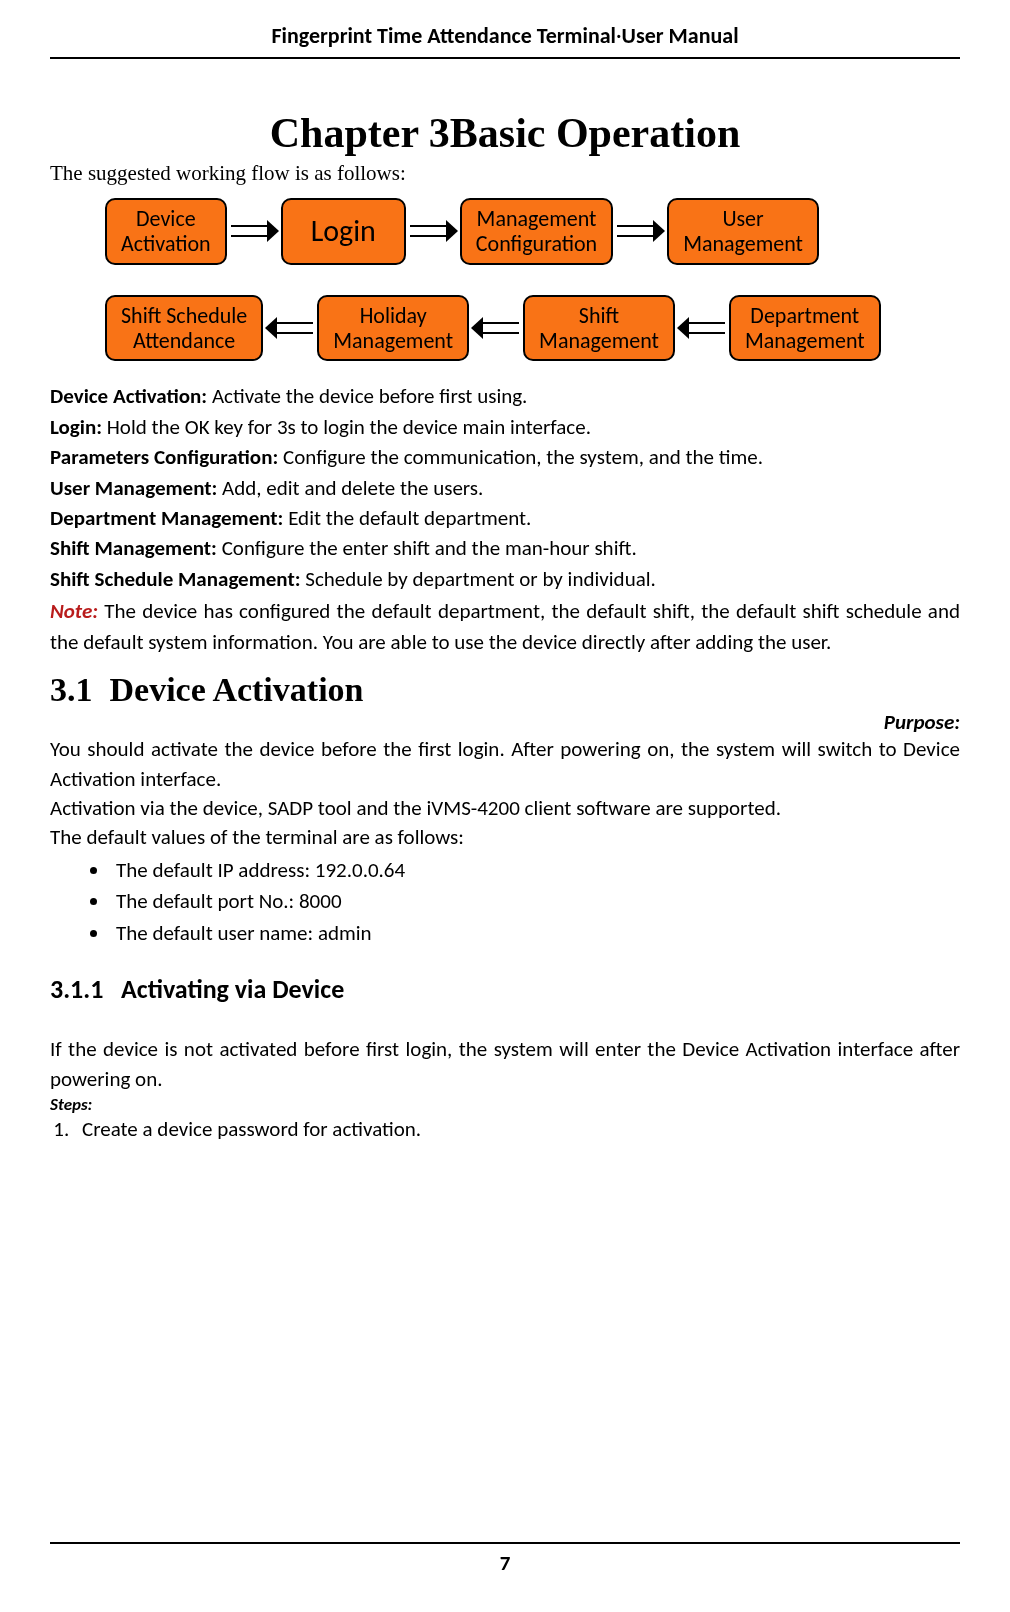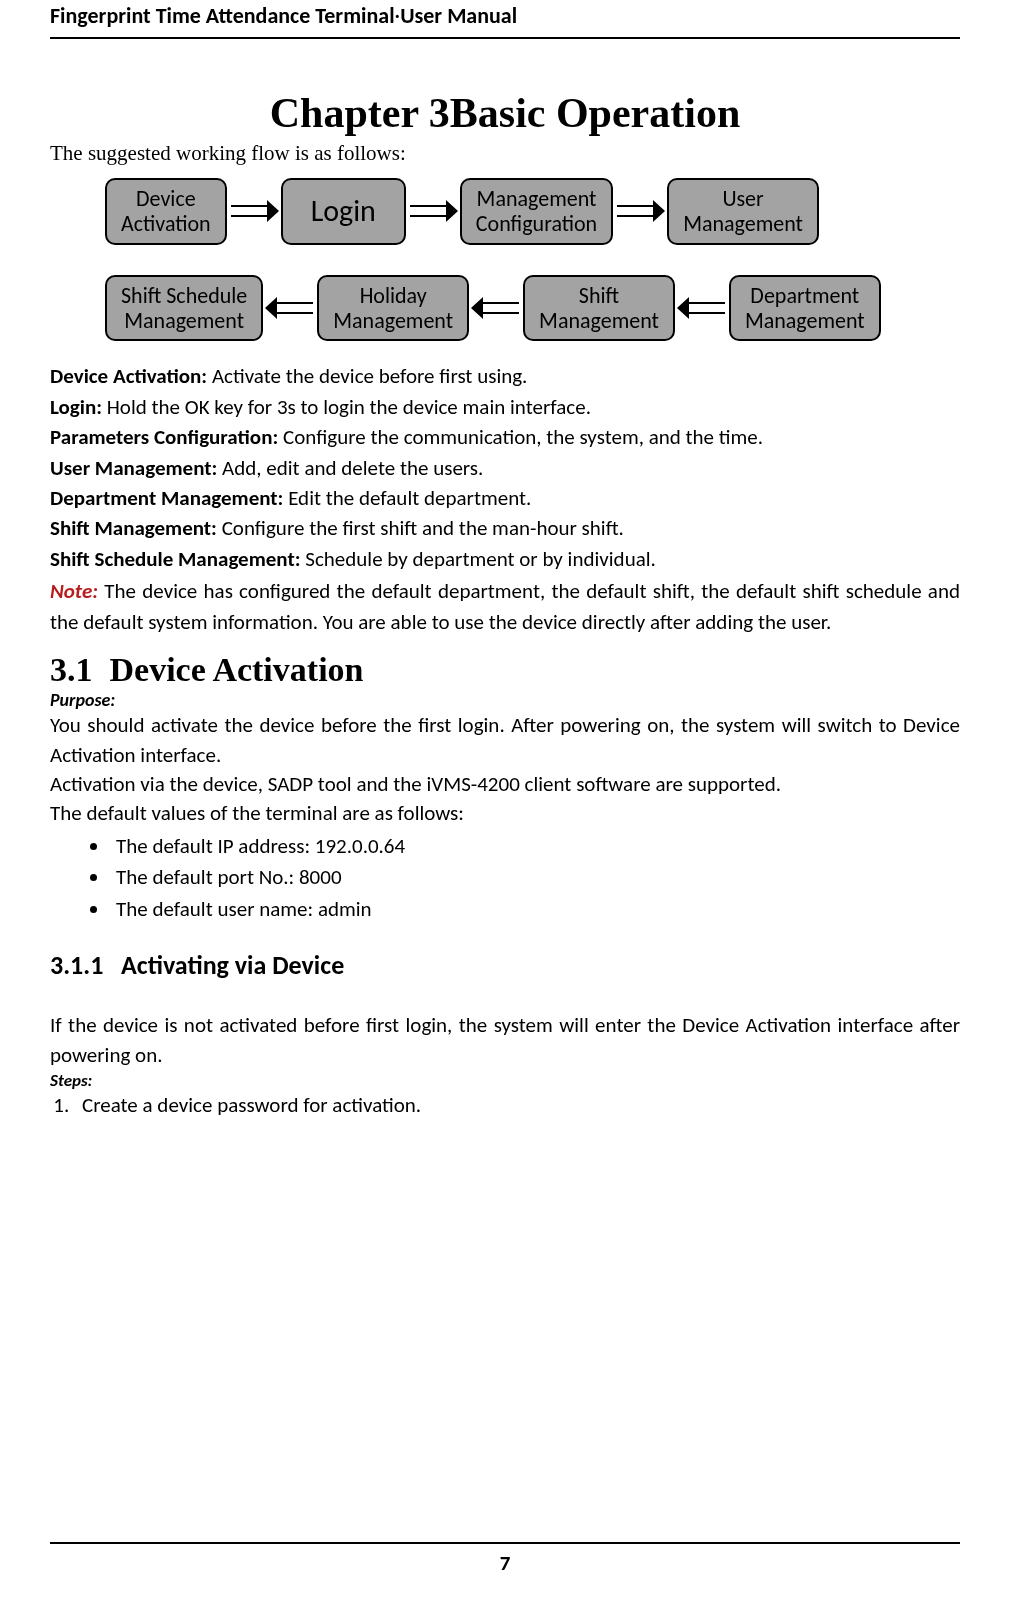--- a/index.html
+++ b/index.html
@@ -5,23 +5,24 @@
     * { box-sizing: border-box; margin: 0; padding: 0; }
     body {
       width: 1010px;
       height: 1612px;
       background: white;
       font-family: Calibri, Arial, sans-serif;
       position: relative;
       padding: 0 50px;
     }
     .header {
+      text-align: center;
       font-weight: bold;
       font-size: 22px;
-      padding-top: 2px;
+      padding-top: 22px;
       padding-bottom: 8px;
       border-bottom: 2px solid #000;
       font-family: Calibri, Arial, sans-serif;
     }
     .header .sep { font-weight: normal; }
     .chapter-title {
       text-align: center;
       font-family: "Times New Roman", serif;
       font-size: 42px;
       font-weight: bold;
@@ -46,21 +47,21 @@
     }
     .flow-row.second {
       justify-content: flex-start;
       margin-top: 30px;
     }
     .flow-box {
       border: 2px solid #000;
       border-radius: 10px;
       padding: 6px 14px;
       text-align: center;
-      background: #a3a3a3;
+      background: #f97316;
       font-size: 22px;
       line-height: 1.15;
       display: flex;
       align-items: center;
       justify-content: center;
     }
     .flow-box.login {
       font-size: 30px;
       padding: 14px 28px;
       align-items: flex-end;
@@ -94,21 +95,22 @@
     }
     .section-heading {
       font-family: "Times New Roman", serif;
       font-size: 34px;
       font-weight: bold;
       margin-top: 14px;
     }
     .purpose-label {
       font-weight: bold;
       font-style: italic;
-      font-size: 18px;
+      font-size: 21px;
+      text-align: right;
     }
     .body-text {
       font-size: 21px;
       line-height: 1.4;
       text-align: justify;
     }
     .bullet-list {
       margin: 2px 0 2px 60px;
     }
     .bullet-list li {
@@ -199,21 +201,21 @@
     </span>
     <div class="flow-box">
         <span style="white-space:pre-line">User
 Management</span>
       </div>
   </div>
 
   <div class="flow-row second">
     <div class="flow-box">
         <span style="white-space:pre-line">Shift Schedule
-Management</span>
+Attendance</span>
       </div>
     <span class="arrow">
       <svg width="50" height="30">
           <line x1="10" y1="10" x2="48" y2="10" stroke="#000" stroke-width="2"></line>
           <line x1="10" y1="20" x2="48" y2="20" stroke="#000" stroke-width="2"></line>
           <polygon points="12,4 0,15 12,26" fill="#000"></polygon>
         </svg>
     </span>
     <div class="flow-box">
         <span style="white-space:pre-line">Holiday
@@ -243,21 +245,21 @@
       </div>
   </div>
 </div>
 
 <div class="defs">
   <p class="def-line"><span class="def-label">Device Activation:</span><span> Activate the device before first using.</span></p>
   <p class="def-line"><span class="def-label">Login:</span><span> Hold the OK key for 3s to login the device main interface.</span></p>
   <p class="def-line"><span class="def-label">Parameters Configuration:</span><span> Configure the communication, the system, and the time.</span></p>
   <p class="def-line"><span class="def-label">User Management:</span><span> Add, edit and delete the users.</span></p>
   <p class="def-line"><span class="def-label">Department Management:</span><span> Edit the default department.</span></p>
-  <p class="def-line"><span class="def-label">Shift Management:</span><span> Configure the first shift and the man-hour shift.</span></p>
+  <p class="def-line"><span class="def-label">Shift Management:</span><span> Configure the enter shift and the man-hour shift.</span></p>
   <p class="def-line"><span class="def-label">Shift Schedule Management:</span><span> Schedule by department or by individual.</span></p>
 </div>
 
 <p class="note-block">
   <span class="note-label">Note:</span><span> The device has configured the default department, the default shift, the default shift schedule and the default system information. You are able to use the device directly after adding the user.</span>
 </p>
 
 <h2 class="section-heading">
   <span>3.1</span>&nbsp;&nbsp;<span>Device Activation</span>
 </h2>

